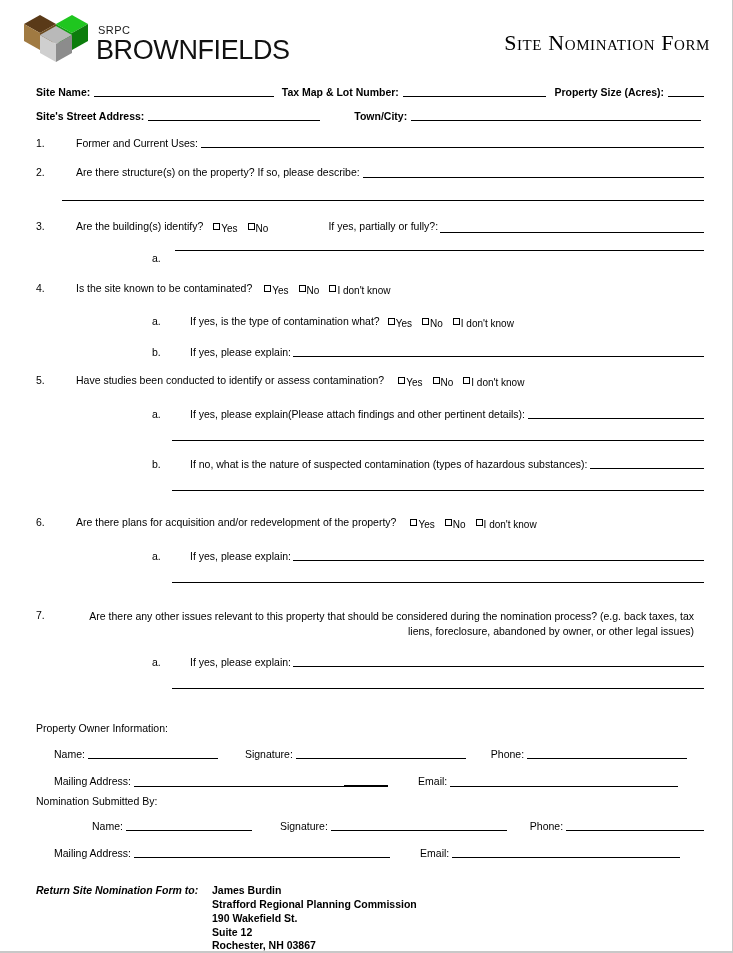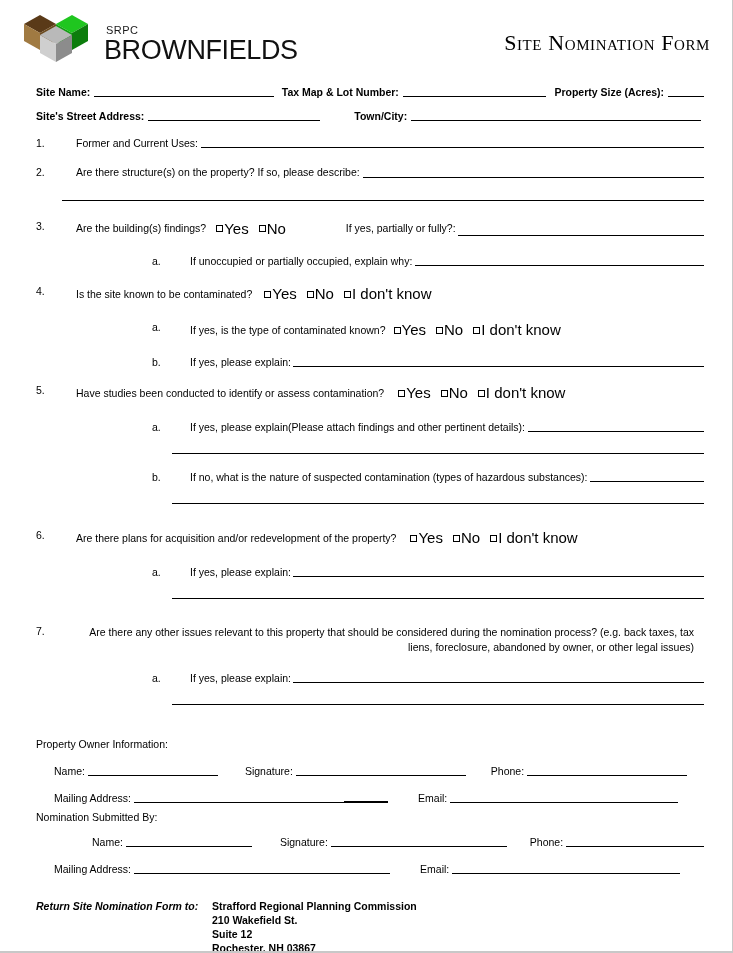--- a/index.html
+++ b/index.html
@@ -33,21 +33,21 @@
     top: 12px;
     display: flex;
     align-items: flex-end;
   }
   #logo-cubes {
     width: 66px;
     height: 54px;
     display: block;
   }
   #logo-words {
-    margin-left: 16px;
+    margin-left: 8px;
     line-height: 1;
     padding-bottom: 2px;
   }
   #logo-srpc {
     font-family: "Liberation Sans", sans-serif;
     font-size: 11px;
     letter-spacing: 0.5px;
     color: #1a1a1a;
     display: block;
     margin-bottom: 1px;
@@ -133,22 +133,22 @@
     height: 7px;
     border: 1px solid #000;
     box-sizing: border-box;
     margin-right: 1px;
     position: relative;
     top: 0px;
     background: #fff;
   }
   .opt {
     display: inline-flex;
-    align-items: center;
-    font-size: 15px;
+    align-items: flex-start;
+    font-size: 10px;
     white-space: nowrap;
   }
 
   .wrapline {
     white-space: normal;
     line-height: 1.45;
     text-align: right;
   }
 
   
@@ -244,37 +244,36 @@
           <span class="line" style="flex:1 1 auto; margin-left:3px;"></span>
         </div>
         <div class="contline" style="margin-top:20px; margin-left:4px;"></div>
       </div>
     </div>
 
     <div class="q" style="margin-top:19px;">
       <span class="qnum">3.</span>
       <div class="qbody">
         <div class="row">
-          <span class="txt">Are the building(s) findings?</span>
+          <span class="txt">Are the building(s) identify?</span>
           <span class="opt" style="margin-left:10px;">
             <span class="cb"></span>
               <span>Yes</span>
           </span>
           <span class="opt" style="margin-left:10px;">
             <span class="cb"></span>
               <span>No</span>
           </span>
           <span class="txt" style="margin-left:42px;">If yes, partially or fully?:</span>
           <span class="line" style="flex:1 1 auto; margin-left:2px;"></span>
         </div>
         <div class="sub indent-a" style="margin-top:17px;">
           <span class="subnum">a.</span>
           <div class="qbody">
             <div class="row">
-              <span class="txt">If unoccupied or partially occupied, explain why:</span>
               <span class="line" style="flex:1 1 auto; margin-left:3px;"></span>
             </div>
           </div>
         </div>
       </div>
     </div>
 
     <div class="q" style="margin-top:17px;">
       <span class="qnum">4.</span>
       <div class="qbody">
@@ -291,21 +290,21 @@
           <span class="opt" style="margin-left:10px;">
             <span class="cb"></span>
               <span>I don't know</span>
           </span>
         </div>
 
         <div class="sub indent-a" style="margin-top:17px;">
           <span class="subnum">a.</span>
           <div class="qbody">
             <div class="row">
-              <span class="txt">If yes, is the type of contaminated known?</span>
+              <span class="txt">If yes, is the type of contamination what?</span>
               <span class="opt" style="margin-left:8px;">
                 <span class="cb"></span>
                   <span>Yes</span>
               </span>
               <span class="opt" style="margin-left:10px;">
                 <span class="cb"></span>
                   <span>No</span>
               </span>
               <span class="opt" style="margin-left:10px;">
                 <span class="cb"></span>
@@ -457,22 +456,23 @@
         <span class="txt">Mailing Address:</span>
         <span class="line" style="width:256px; margin-left:3px;"></span>
         <span class="txt" style="margin-left:12px;">Email:</span>
         <span class="line" style="width:228px; margin-left:3px;"></span>
       </div>
     </div>
 
     <div class="ret-wrap" style="margin-top:24px;">
       <div class="ret-label">Return Site Nomination Form to:</div>
       <div class="ret-addr">
+        <div>James Burdin</div>
         <div>Strafford Regional Planning Commission</div>
-        <div>210 Wakefield St.</div>
+        <div>190 Wakefield St.</div>
         <div>Suite 12</div>
         <div>Rochester, NH 03867</div>
 
       </div>
     </div>
 
   </div>
 </div>
 
 </body></html>

